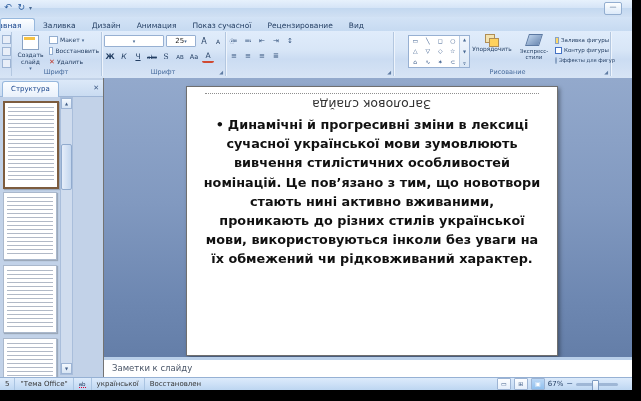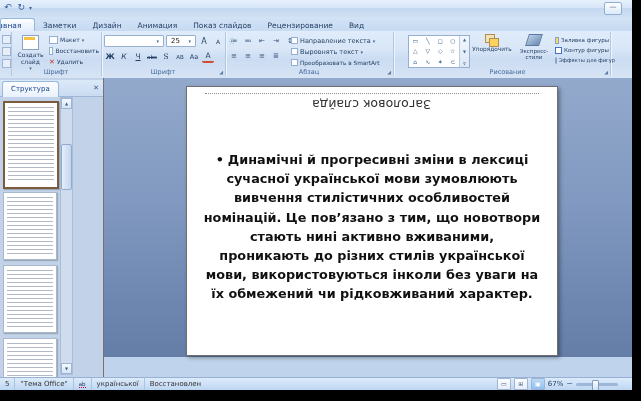--- a/index.html
+++ b/index.html
@@ -31,21 +31,21 @@
     background:linear-gradient(#e0ecfb,#d8e6f7 40%,#cbdcf2 60%,#d7e4f5);border-bottom:1px solid #8ba4c8;}
   .grp{position:absolute;top:1px;height:44px;border-right:1px solid #b3c7e0;box-shadow:1px 0 0 #eef4fc;}
   .glabel{position:absolute;bottom:0;left:0;right:0;text-align:center;font-size:6.5px;color:#44699b;line-height:8px;}
   .launch{position:absolute;right:2px;bottom:1px;font-size:5px;color:#5f7ca3;line-height:5px;}
   .rtx{font-size:6.5px;color:#1f3a5f;white-space:nowrap;}
   .mini{font-size:5px;color:#4a6a94;}
   .icbox{display:inline-block;width:9px;height:8px;background:#fff;border:1px solid #93aed0;box-sizing:border-box;}
   .btn11{width:12px;height:11px;display:flex;align-items:center;justify-content:center;
     font-size:7.5px;color:#243f63;border-radius:2px;}
   .combo{background:#fff;border:1px solid #97b0d2;height:10px;display:flex;align-items:center;
-    font-size:7px;color:#222;padding:0 4px;justify-content:space-between;border-radius:1px;}
+    font-size:7px;color:#222;padding:0 4px;justify-content:center;border-radius:1px;}
 
   
   .bigbtn{position:absolute;left:3px;top:2px;width:33px;height:39px;display:flex;flex-direction:column;
     align-items:center;justify-content:flex-start;text-align:center;}
   .ns-icon{width:15px;height:13px;background:#fff;border:1px solid #8aa3c4;position:relative;margin-top:1px;}
   .ns-icon:after{content:"";position:absolute;left:1px;top:1px;width:11px;height:3px;background:#f6c244;}
   .bigtxt{font-size:6px;color:#1f3a5f;line-height:7px;margin-top:1px;}
   .scol{position:absolute;left:38px;top:2px;width:50px;}
   .srow{display:flex;align-items:center;gap:2px;height:11px;}
   .srow .rtx{font-size:6px;}
@@ -102,21 +102,21 @@
 
   
   .workspace{position:absolute;left:104px;top:78px;width:528px;height:279px;
     background:linear-gradient(#93a9cc,#8199c0 45%,#6d87b1 80%,#647ea8);}
   .slide{position:absolute;left:82px;top:8px;width:370px;height:268px;background:#fff;
     border:1px solid #6f6f6f;box-shadow:2px 2px 4px rgba(0,0,0,.35);}
   .ph-title{position:absolute;left:18px;right:18px;top:6px;border-top:1px dotted #8f8f8f;text-align:center;}
   .ph-title span{display:inline-block;transform:rotate(180deg);font-size:12.5px;color:#333;line-height:17px;}
   .sbody{position:absolute;left:16px;right:16px;top:28px;text-align:center;color:#111;}
   .b1{font-size:13.5px;font-weight:700;margin-bottom:4px;}
-  .b2{font-size:12.8px;font-weight:600;line-height:1.5;margin-top:35px;}
+  .b2{font-size:12.8px;font-weight:600;line-height:1.5;}
   .blt{margin-right:4px;}
 
   
   .notes{position:absolute;left:104px;top:357px;width:528px;height:20px;background:#fff;
     border-top:3px solid #b9cfe9;box-sizing:border-box;}
   .notes-txt{font-size:8.5px;color:#4a5668;line-height:16px;padding-left:8px;}
 
   
   .statusbar{position:absolute;left:0;top:377px;width:632px;height:13px;
     background:linear-gradient(#ddebfb,#cee1f7 50%,#bdd6f1);border-top:1px solid #96b1d4;box-sizing:border-box;
@@ -144,24 +144,24 @@
     <div class="qat">
       <span class="qbtn">↶</span>
       <span class="qbtn">↻</span>
       <span class="qdrop">▾</span>
     </div>
     <span class="minbtn">—</span>
   </div>
 
   <div class="tabrow">
     <div class="tab active clip"><span>Главная</span></div>
-    <div class="tab">Заметки</div>
+    <div class="tab">Заливка</div>
     <div class="tab">Дизайн</div>
     <div class="tab">Анимация</div>
-    <div class="tab">Показ слайдов</div>
+    <div class="tab">Показ сучасної</div>
     <div class="tab">Рецензирование</div>
     <div class="tab">Вид</div>
   </div>
 
   <div class="ribbon">
 
     <div class="clipgrp">
         <i></i>
         <i></i>
         <i></i>
@@ -226,37 +226,20 @@
         <span class="pico">⇤</span>
         <span class="pico">⇥</span>
         <span class="pico">↕</span>
       </div>
       <div class="frow" style="top:18px;">
         <span class="pico">≡</span>
         <span class="pico">≡</span>
         <span class="pico">≡</span>
         <span class="pico">≣</span>
       </div>
-      <div class="ptxtcol">
-        <div class="ptr">
-          <span class="icbox" style="width:7px;height:7px;"></span>
-          <span class="rtx">Направление текста</span>
-          <span class="mini">▾</span>
-        </div>
-        <div class="ptr">
-          <span class="icbox" style="width:7px;height:7px;"></span>
-          <span class="rtx">Выровнять текст</span>
-          <span class="mini">▾</span>
-        </div>
-        <div class="ptr">
-          <span class="icbox" style="width:7px;height:7px;"></span>
-          <span class="rtx" style="font-size:5.8px;">Преобразовать в SmartArt</span>
-        </div>
-      </div>
-      <div class="glabel">Абзац</div>
       <span class="launch">◢</span>
     </div>
 
     <div class="grp" style="left:405px;width:205px;">
       <div class="gallery">
         <div class="shgrid">
           <span class="shp">▭</span>
           <span class="shp">╲</span>
           <span class="shp">◻</span>
           <span class="shp">○</span>
@@ -336,20 +319,23 @@
     <div class="slide">
       <div class="ph-title">
         <span>Заголовок слайда</span>
       </div>
       <div class="sbody">
         <div class="b2"><span class="blt">•</span><span>Динамічні й прогресивні зміни в лексиці сучасної української мови зумовлюють вивчення стилістичних особливостей номінацій. Це пов’язано з тим, що новотвори стають нині активно вживаними, проникають до різних стилів української мови, використовуються інколи без уваги на їх обмежений чи рідковживаний характер.</span></div>
       </div>
     </div>
   </div>
 
+  <div class="notes">
+    <div class="notes-txt">Заметки к слайду</div>
+  </div>
 
   <div class="statusbar">
     <span class="st">5</span>
     <span class="st">"Тема Office"</span>
     <span class="st"><span class="spell">ab</span></span>
     <span class="st">української</span>
     <span class="st" style="border-right:none;">Восстановлен</span>
     <div class="st-right">
       <span class="vbtn">▭</span>
       <span class="vbtn">⊞</span>

